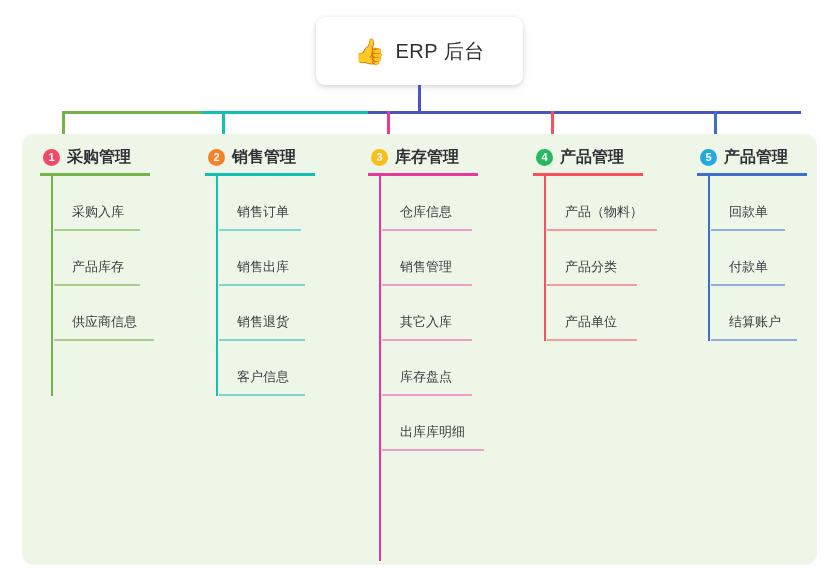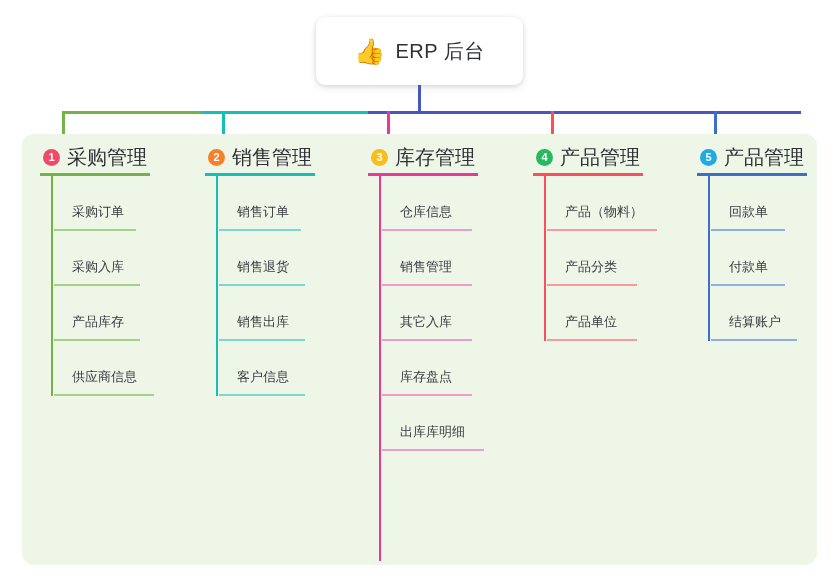--- a/index.html
+++ b/index.html
@@ -97,23 +97,23 @@
     height: 17px;
     border-radius: 50%;
     color: #ffffff;
     font-size: 11px;
     line-height: 17px;
     text-align: center;
     font-weight: bold;
     flex: 0 0 auto;
   }
   .col-title {
-    font-size: 20px;
+    font-size: 16px;
     color: #2f3135;
-    font-weight: normal;
+    font-weight: bold;
   }
   .col-rule {
     height: 3px;
     margin-top: 4px;
   }
   .col-body {
     position: relative;
     padding-left: 14px;
     box-sizing: border-box;
   }
@@ -172,24 +172,20 @@
   <div id="columns-layer">
       <div class="column" style="left: 40px; width: 150px;">
         <div class="col-header">
           <span class="badge" style="background: rgb(239, 75, 103);">1</span>
           <span class="col-title">采购管理</span>
         </div>
         <div class="col-rule" style="width: 110px; background: rgb(116, 179, 72);"></div>
         <div class="col-body">
           <div class="spine" style="background: rgb(116, 179, 72); height: 220px;"></div>
           <div class="leaf">
-            <span class="leaf-label">采购订单</span>
-            <div class="leaf-rule" style="width: 82px; background: rgb(168, 206, 140);"></div>
-          </div>
-          <div class="leaf">
             <span class="leaf-label">采购入库</span>
             <div class="leaf-rule" style="width: 86px; background: rgb(168, 206, 140);"></div>
           </div>
           <div class="leaf">
             <span class="leaf-label">产品库存</span>
             <div class="leaf-rule" style="width: 86px; background: rgb(168, 206, 140);"></div>
           </div>
           <div class="leaf">
             <span class="leaf-label">供应商信息</span>
             <div class="leaf-rule" style="width: 100px; background: rgb(168, 206, 140);"></div>
@@ -202,28 +198,28 @@
           <span class="col-title">销售管理</span>
         </div>
         <div class="col-rule" style="width: 110px; background: rgb(20, 191, 180);"></div>
         <div class="col-body">
           <div class="spine" style="background: rgb(20, 191, 180); height: 220px;"></div>
           <div class="leaf">
             <span class="leaf-label">销售订单</span>
             <div class="leaf-rule" style="width: 82px; background: rgb(127, 214, 207);"></div>
           </div>
           <div class="leaf">
+            <span class="leaf-label">销售出库</span>
+            <div class="leaf-rule" style="width: 86px; background: rgb(127, 214, 207);"></div>
+          </div>
+          <div class="leaf">
             <span class="leaf-label">销售退货</span>
             <div class="leaf-rule" style="width: 86px; background: rgb(127, 214, 207);"></div>
           </div>
           <div class="leaf">
-            <span class="leaf-label">销售出库</span>
-            <div class="leaf-rule" style="width: 86px; background: rgb(127, 214, 207);"></div>
-          </div>
-          <div class="leaf">
             <span class="leaf-label">客户信息</span>
             <div class="leaf-rule" style="width: 86px; background: rgb(127, 214, 207);"></div>
           </div>
         </div>
       </div>
       <div class="column" style="left: 368px; width: 150px;">
         <div class="col-header">
           <span class="badge" style="background: rgb(251, 189, 24);">3</span>
           <span class="col-title">库存管理</span>
         </div>

